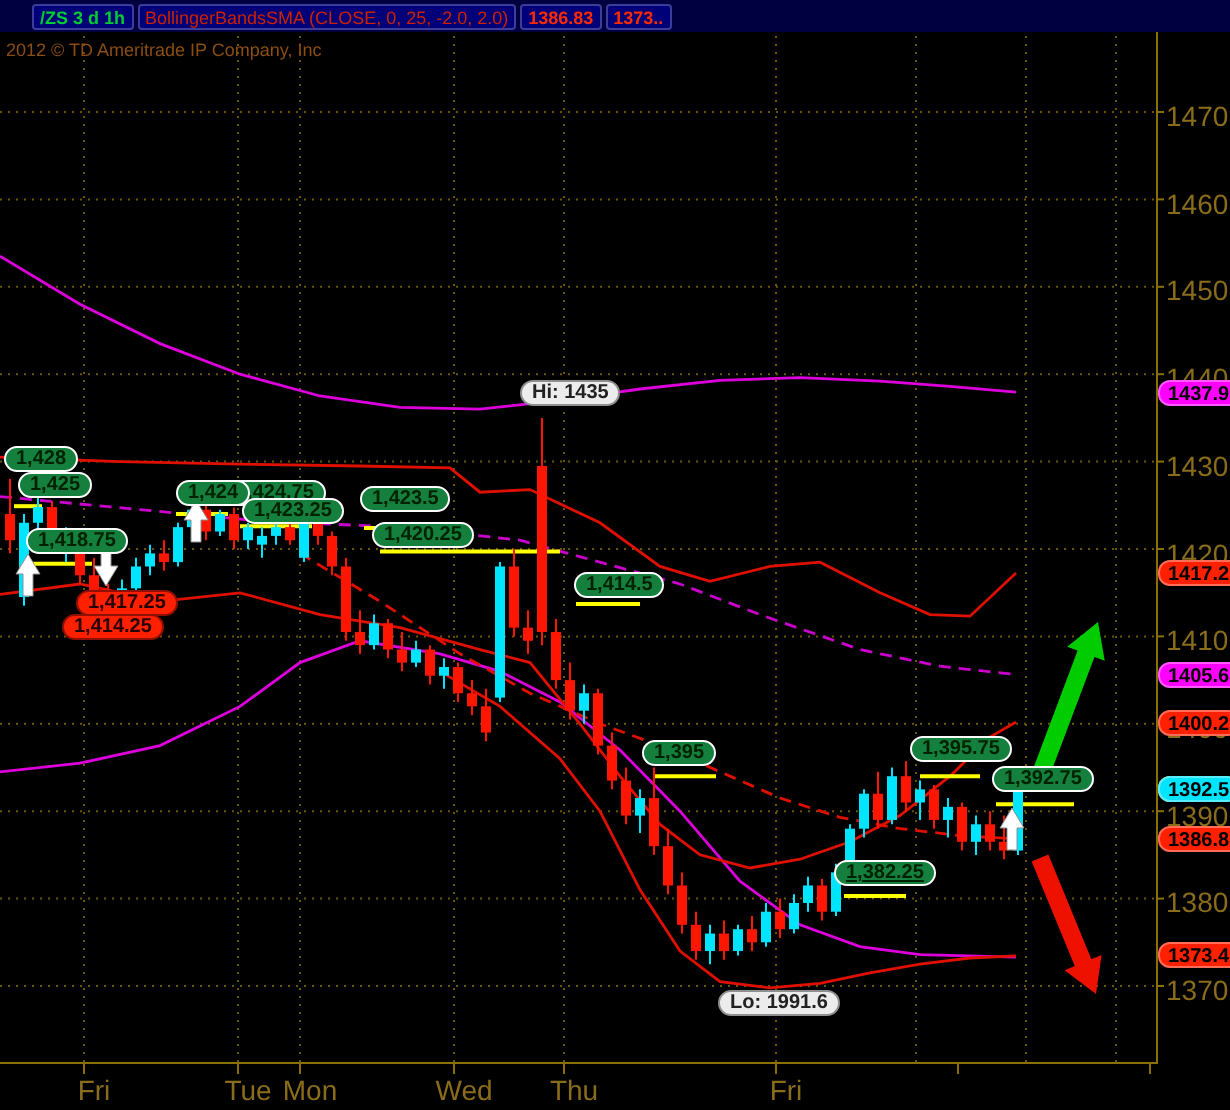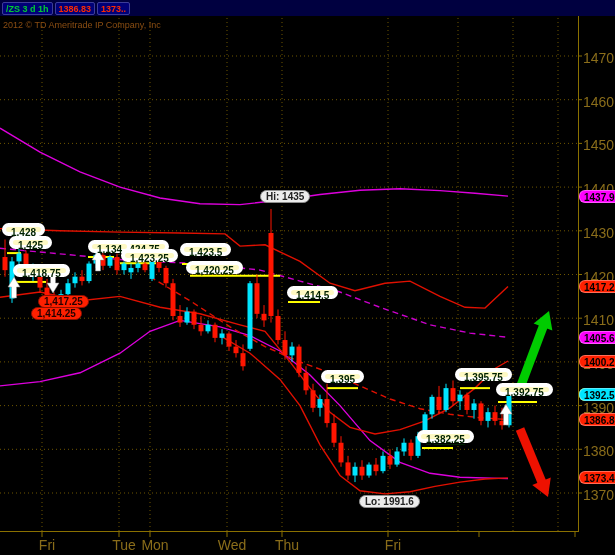--- a/index.html
+++ b/index.html
@@ -1,31 +1,31 @@
 <!DOCTYPE html>
 <html><head>
 <meta charset="utf-8">
 <style>
   html,body{margin:0;padding:0;background:#000;}
   body{width:615px;height:555px;position:relative;overflow:hidden;font-family:"Liberation Sans",sans-serif;}
-  #titlebar{position:absolute;top:0;left:0;width:615px;height:16px;background:#000040;display:flex;align-items:center;gap:2px;padding:1px 2px;box-sizing:border-box;font-size:9px;white-space:nowrap;z-index:30;}
+  #titlebar{position:absolute;top:0;left:0;width:615px;height:16px;background:#000040;display:flex;align-items:center;gap:2px;padding:1px 16px;box-sizing:border-box;font-size:9px;white-space:nowrap;z-index:30;}
   .hbox{background:#000078;border:1px solid #3d3d99;border-radius:2px;padding:0 3px;height:13px;line-height:12px;color:#e8e8ff;box-sizing:border-box;}
   .sym{color:#00cc33;font-weight:bold;}
   .study{color:#cc2200;}
   .sval{color:#ff2a00;font-weight:bold;}
   #chartwrap{position:absolute;top:0;left:0;width:502px;height:555px;}
   #chart-svg{position:absolute;top:0;left:0;}
   #overlays{position:absolute;top:0;left:0;width:615px;height:555px;pointer-events:none;}
   .watermark{position:absolute;left:3px;top:20px;font-size:9px;color:#8a4d12;}
   .ylab{position:absolute;left:583px;font-size:14px;color:#8a6d1a;}
   .xlab{position:absolute;font-size:14px;color:#8a6d1a;transform:translateX(-50%);}
   .badge{position:absolute;left:579px;height:13px;line-height:13px;border-radius:6px;padding:0 4px;font-size:10px;font-weight:bold;color:#000;border:1px solid rgba(255,255,255,.35);box-sizing:border-box;}
   .badge-back{position:absolute;left:579px;height:13px;width:39px;border-radius:6px;box-sizing:border-box;}
   .co{position:absolute;height:13px;line-height:12px;border-radius:7px;padding:0 5px;font-size:10px;font-weight:bold;white-space:nowrap;box-sizing:border-box;}
-  .co-green{background:#fef9c3;border:4px solid #ffffff;color:#002200;}
+  .co-green{background:#15803d;border:1px solid #ffffff;color:#002200;}
   .co-red{background:#ff2000;border:1px solid #8f1000;color:#250000;}
   .co-gray{background:#ececec;border:1px solid #8f8f8f;color:#222;}
 </style>
 </head>
 <body>
 
 <div id="chartwrap">
   <svg id="chart-svg" width="615" height="555">
       <line x1="0" y1="56" x2="578" y2="56" stroke="#6e5600" stroke-width="1" stroke-dasharray="1 3"></line>
       <line x1="578" y1="56" x2="582" y2="56" stroke="#8a7000" stroke-width="1"></line>
@@ -257,21 +257,21 @@
       <div class="xlab" style="left: 47px; top: 537px;">Fri</div>
       <div class="xlab" style="left: 124px; top: 537px;">Tue</div>
       <div class="xlab" style="left: 155px; top: 537px;">Mon</div>
       <div class="xlab" style="left: 232px; top: 537px;">Wed</div>
       <div class="xlab" style="left: 287px; top: 537px;">Thu</div>
       <div class="xlab" style="left: 393px; top: 537px;">Fri</div>
       <div class="co co-green" style="left: 2px; top: 223px;">1,428</div>
       <div class="co co-green" style="left: 9px; top: 236px;">1,425</div>
       <div class="co co-green" style="left: 13px; top: 264px;">1,418.75</div>
       <div class="co co-green" style="left: 112px; top: 240px;">1,424.75</div>
-      <div class="co co-green" style="left: 88px; top: 240px;">1,134</div>
+      <div class="co co-green" style="left: 88px; top: 240px;">1,424</div>
       <div class="co co-green" style="left: 121px; top: 249px;">1,423.25</div>
       <div class="co co-green" style="left: 180px; top: 243px;">1,423.5</div>
       <div class="co co-green" style="left: 186px; top: 261px;">1,420.25</div>
       <div class="co co-green" style="left: 287px; top: 286px;">1,414.5</div>
       <div class="co co-green" style="left: 321px; top: 370px;">1,395</div>
       <div class="co co-green" style="left: 417px; top: 430px; text-decoration: underline;">1,382.25</div>
       <div class="co co-green" style="left: 455px; top: 368px;">1,395.75</div>
       <div class="co co-green" style="left: 496px; top: 383px;">1,392.75</div>
       <div class="co co-red" style="left: 38px; top: 295px;">1,417.25</div>
       <div class="co co-red" style="left: 31px; top: 307px;">1,414.25</div>
@@ -283,18 +283,19 @@
       <div class="badge" style="top: 354.526px; background: rgb(255, 32, 0);">1400.2</div>
       <div class="badge-back" style="top: 388.175px; background: rgb(255, 255, 0);"></div>
       <div class="badge" style="top: 388.175px; background: rgb(0, 229, 255);">1392.5</div>
       <div class="badge" style="top: 412.953px; background: rgb(255, 32, 0);">1386.83</div>
       <div class="badge" style="top: 471.38px; background: rgb(255, 32, 0);">1373.46</div>
     </div>
 </div>
 
 <div id="titlebar">
   <span class="hbox sym">/ZS 3 d 1h</span>
+  <span class="hbox study">BollingerBandsSMA (CLOSE, 0, 25, -2.0, 2.0)</span>
   <span id="hvals" style="display:flex;gap:2px;">
       <span class="hbox sval">1386.83</span>
       <span class="hbox sval">1373..</span>
     </span>
 
 </div>
 
 </body></html>

